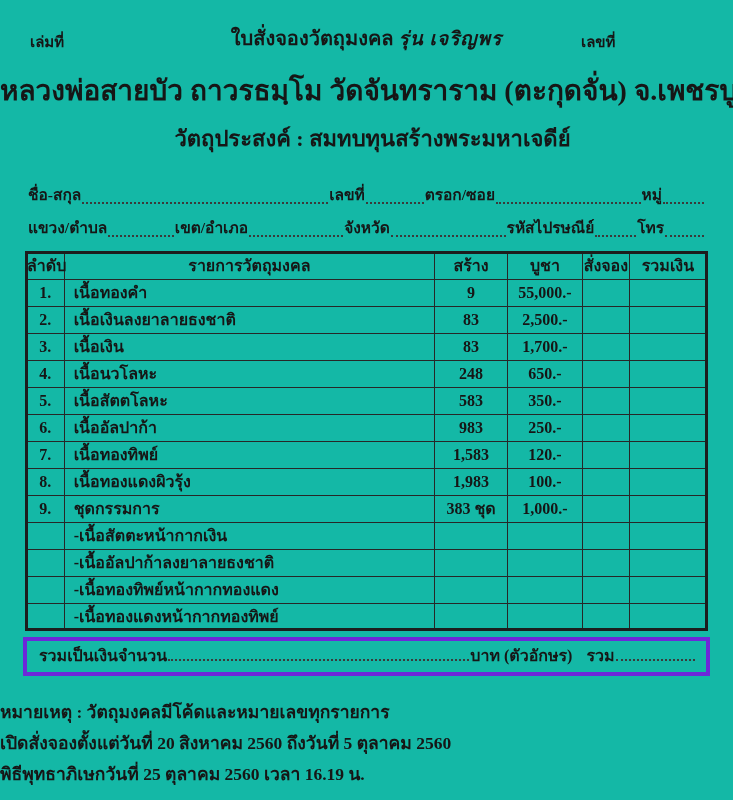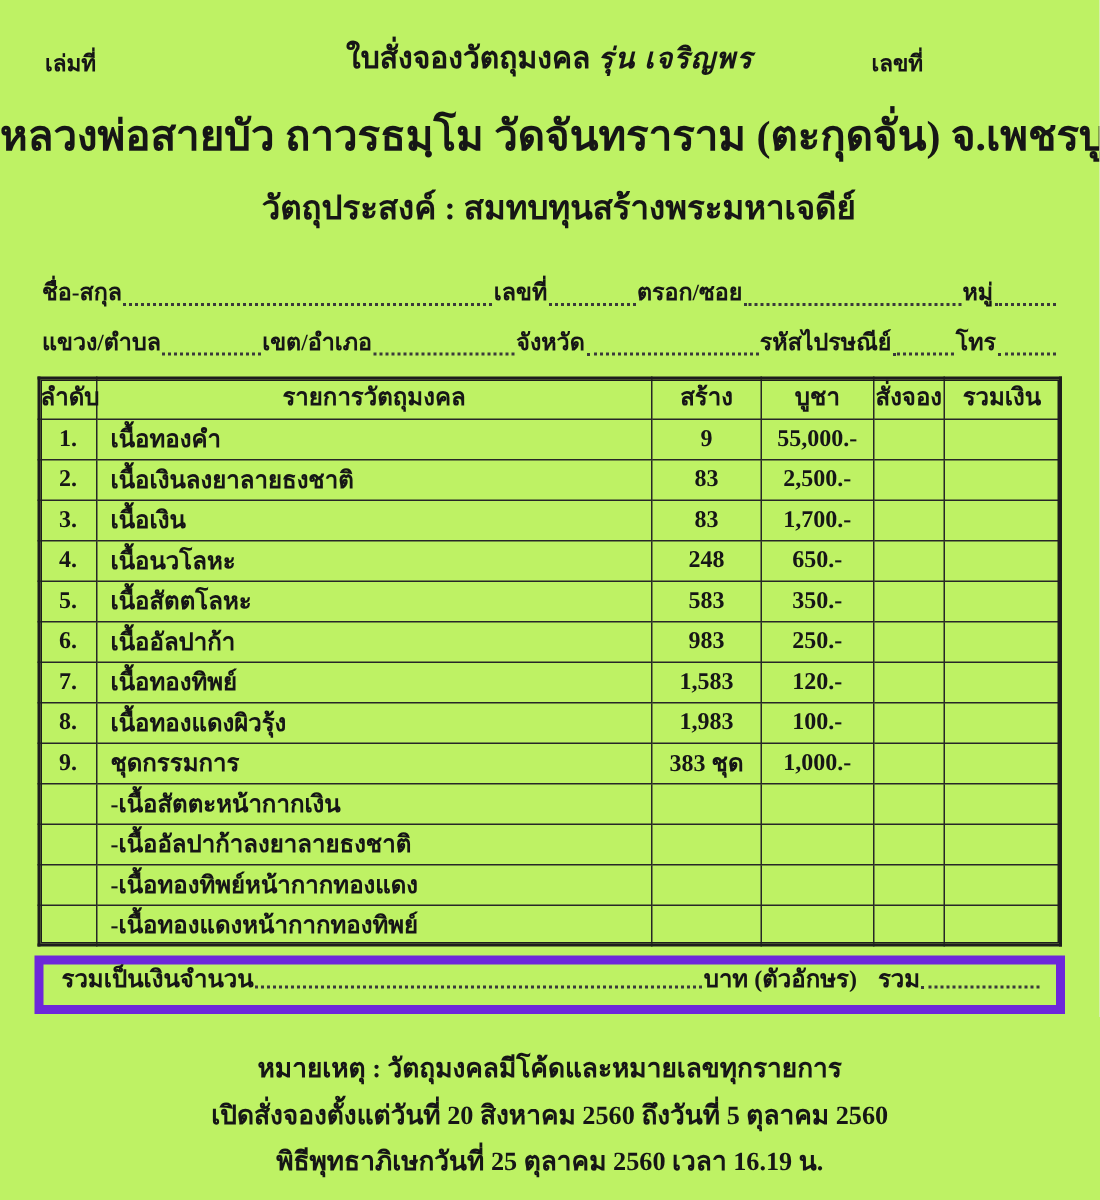--- a/index.html
+++ b/index.html
@@ -1,21 +1,21 @@
 <!DOCTYPE html>
 <html><head>
 <meta charset="utf-8">
 <style>
   * { margin: 0; padding: 0; box-sizing: border-box; }
   html, body { background: #e9e9e9; }
   .page {
     position: relative;
     width: 733px; height: 800px;
     margin: 0 auto;
-    background: #bef264;
+    background: #14b8a6;
     color: #161616;
     font-family: "Liberation Serif", "DejaVu Serif", serif;
     overflow: hidden;
   }
 
   
   .top-row {
     display: grid;
     grid-template-columns: 150px 1fr 150px;
     align-items: end;
@@ -75,33 +75,33 @@
   col.w-item  { width: 54.4%; }
   col.w-made  { width: 10.7%; }
   col.w-price { width: 11.0%; }
   col.w-order { width: 6.9%;  }
   col.w-total { width: 11.4%; }
 
   
   .summary-box {
     width: 687px;
     margin: 6px auto 0 auto;
-    border: 6px solid #6d28d9;
+    border: 4px solid #6d28d9;
     height: 39px;
     display: flex;
     align-items: flex-end;
     padding: 0 10px 8px 12px;
     font-size: 16px;
     font-weight: 600;
   }
   .summary-box .lbl { white-space: nowrap; line-height: 1; }
   .summary-box .gap { width: 14px; }
 
   
-  .notes { margin-top: 26px; text-align: center; font-size: 17.5px; font-weight: bold; }
+  .notes { margin-top: 26px; text-align: left; font-size: 17.5px; font-weight: bold; }
   .notes .note-line { margin-top: 11px; line-height: 1.15; }
   .notes .note-line:first-child { margin-top: 0; }
 </style>
 </head>
 <body>
 
 <div class="page">
 
   <div class="top-row">
     <span class="corner-label">เล่มที่</span>

